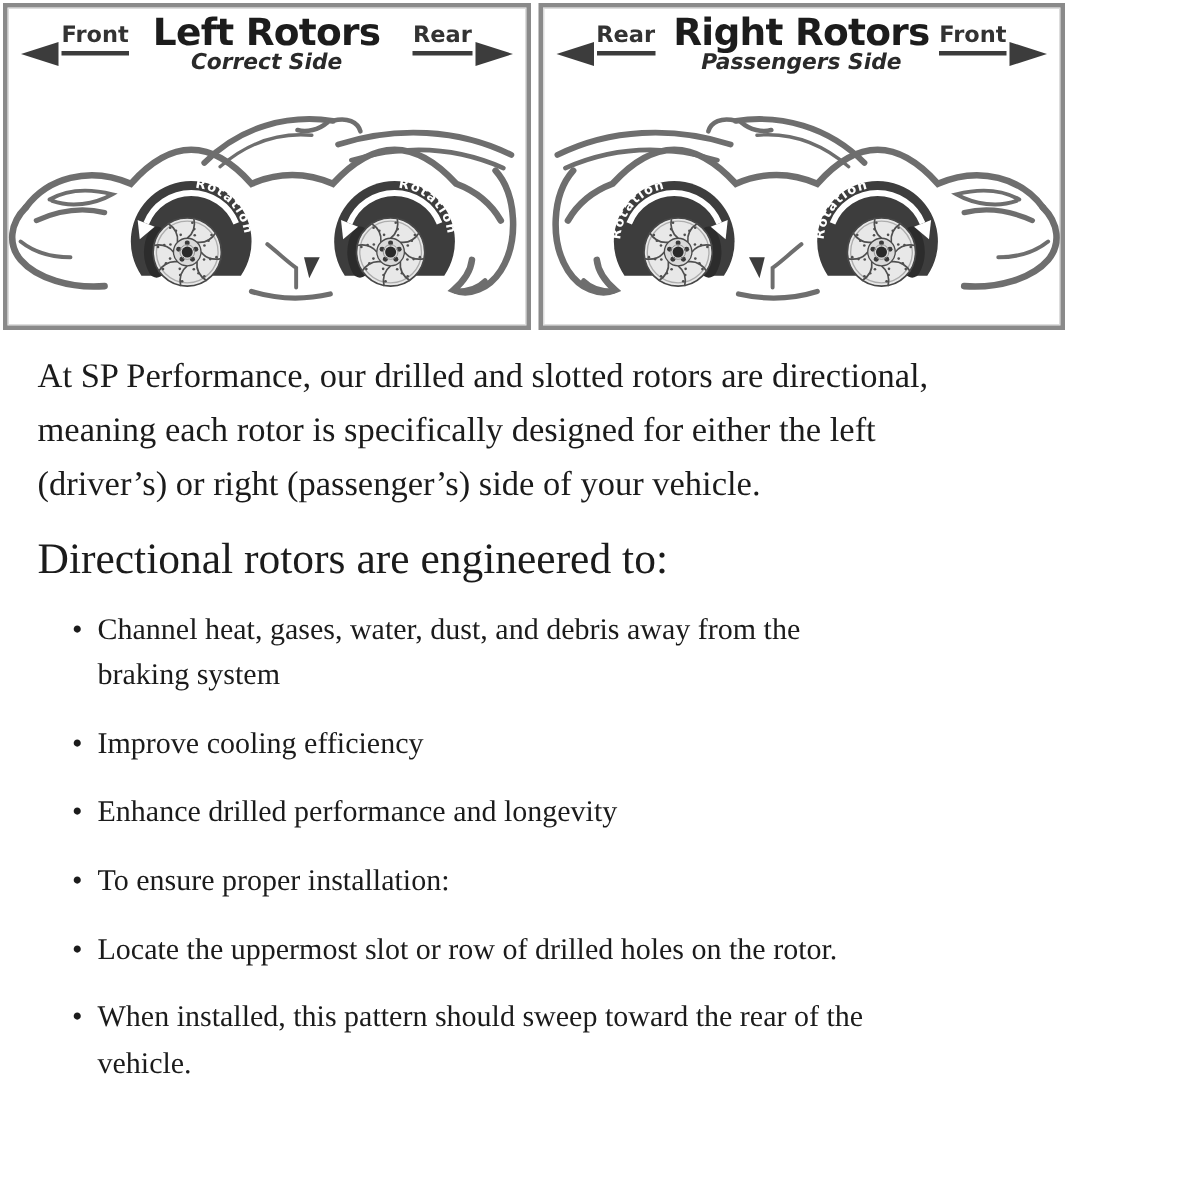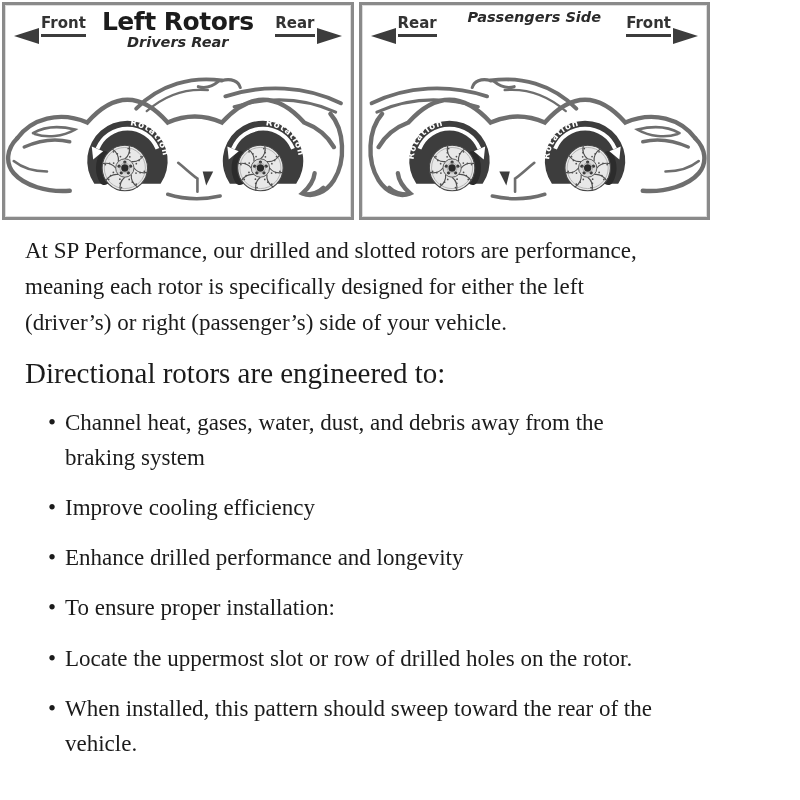--- a/index.html
+++ b/index.html
@@ -29,40 +29,40 @@
   
   .content{padding:0 30px 0 25px;}
   .intro{margin:13px 0 0;font-size:23px;line-height:1.56;max-width:756px;
          white-space:pre-line;}
   h2{display:flex;align-items:center;gap:11px;font-size:24.5px;margin:25px 0 0;
      color:#111;font-weight:bold;}
   h2.h-light{font-weight:normal;font-size:24px;color:#1e1e1e;margin-top:21px;}
   h2 .emoji{flex:0 0 auto;display:inline-flex;}
   .lead{margin:16px 0 0;font-size:29px;}
   ul.bullets{margin:14px 0 0;padding:0 0 0 40px;list-style:none;}
-  ul.bullets li{position:relative;font-size:23px;line-height:1.53;margin:15px 0 7px;
+  ul.bullets li{position:relative;font-size:20px;line-height:1.53;margin:15px 0 7px;
                 max-width:700px;white-space:pre-line;}
   ul.bullets li::before{content:"\2022";position:absolute;left:-17px;top:0;}
 </style>
 </head>
 <body>
 
 <div class="page">
 
   <div class="diagram">
 
     <section class="panel">
       <div class="panel-header">
         <span class="dir dir-left">
           <i class="tri tri-left"></i>
           <span class="dir-text">Front</span>
         </span>
         <div class="titles">
           <div class="panel-title">Left Rotors</div>
-          <div class="panel-subtitle">Drivers Rear</div>
+          <div class="panel-subtitle">Correct Side</div>
         </div>
         <span class="dir dir-right">
           <span class="dir-text">Rear</span>
           <i class="tri tri-right"></i>
         </span>
       </div>
       <div class="car-wrap"><svg viewBox="0 48 395 166" width="100%" height="166" preserveAspectRatio="xMidYMax meet">
             <g>
               <path d="M 14,124 C 30,102 62,92 94,106 Q 140,54 186,106 C 206,97 228,97 248,106 Q 295,54 342,106 C 358,112 369,122 376,134" fill="none" stroke="#6e6e6e" stroke-width="5" stroke-linecap="round"></path>
               <path d="M 150,90 C 178,62 214,53 248,58" fill="none" stroke="#6e6e6e" stroke-width="4.5" stroke-linecap="round"></path>
@@ -220,20 +220,21 @@
           </svg></div>
     </section>
 
     <section class="panel">
       <div class="panel-header">
         <span class="dir dir-left">
           <i class="tri tri-left"></i>
           <span class="dir-text">Rear</span>
         </span>
         <div class="titles">
+          <div class="panel-title">Right Rotors</div>
           <div class="panel-subtitle">Passengers Side</div>
         </div>
         <span class="dir dir-right">
           <span class="dir-text">Front</span>
           <i class="tri tri-right"></i>
         </span>
       </div>
       <div class="car-wrap"><svg viewBox="0 48 395 166" width="100%" height="166" preserveAspectRatio="xMidYMax meet">
             <g transform="translate(395,0) scale(-1,1)">
               <path d="M 14,124 C 30,102 62,92 94,106 Q 140,54 186,106 C 206,97 228,97 248,106 Q 295,54 342,106 C 358,112 369,122 376,134" fill="none" stroke="#6e6e6e" stroke-width="5" stroke-linecap="round"></path>
@@ -389,21 +390,21 @@
               <path id="p1-rot-1" d="M 59.0,148.6 A 41 41 0 0 1 97.1,109.1" fill="none"></path>
               <text font-family="&quot;DejaVu Sans&quot;,sans-serif" font-size="10" font-weight="bold" fill="#ffffff" letter-spacing="1"><textPath href="#p1-rot-1">Rotation</textPath></text>
             </g>
           </svg></div>
     </section>
 
   </div>
 
   <div class="content">
 
-    <p class="intro">At SP Performance, our drilled and slotted rotors are performance,
+    <p class="intro">At SP Performance, our drilled and slotted rotors are directional,
 meaning each rotor is specifically designed for either the left
 (driver’s) or right (passenger’s) side of your vehicle.</p>
 
 
     <p class="lead">Directional rotors are engineered to:</p>
 
     <ul class="bullets">
       <li>Channel heat, gases, water, dust, and debris away from the
 braking system</li>
       <li>Improve cooling efficiency</li>

